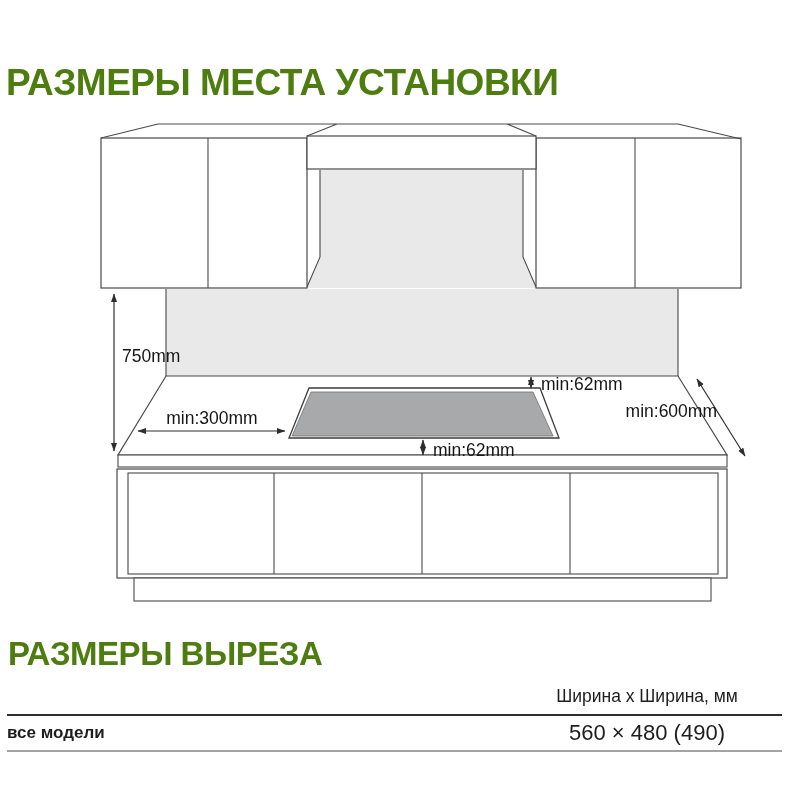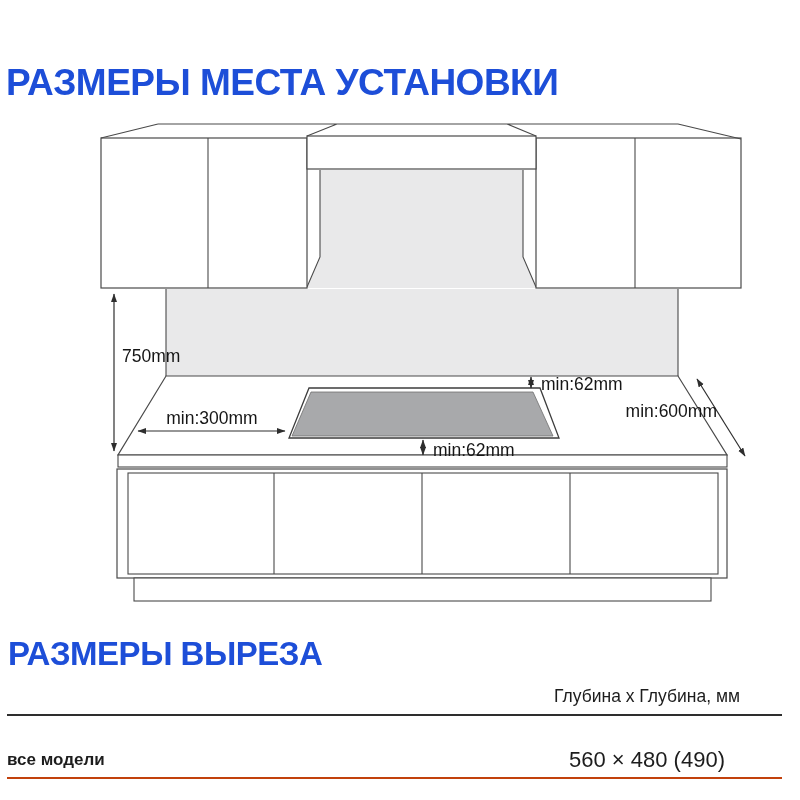--- a/index.html
+++ b/index.html
@@ -8,39 +8,39 @@
     width:800px;height:800px;
     background:#ffffff;
     font-family:"Liberation Sans", sans-serif;
     color:#262626;
     overflow:hidden;
   }
   .title{
     position:absolute;
     margin:0;
     font-weight:700;
-    color:#1d4ed8;
+    color:#4d7c0f;
     letter-spacing:-0.5px;
     line-height:1;
     white-space:nowrap;
   }
   #title-installation{left:6px;top:64px;font-size:37px;}
   #title-cutout{left:8px;top:637px;font-size:33px;}
   #diagram{position:absolute;left:0;top:0;}
   .spec-table{
     position:absolute;left:7px;top:686px;width:775px;
     font-size:17.5px;color:#1d1d1d;
   }
   .spec-row{
     display:flex;align-items:flex-end;
   }
   .spec-row .cell-left{flex:1 1 auto;}
   .spec-row .cell-right{width:270px;text-align:center;}
   .spec-header{padding-bottom:7px;border-bottom:2px solid #2e2e2e;}
-  .spec-data{height:34px;align-items:center;border-bottom:2px solid #c2410c;margin-top:27px;}
+  .spec-data{height:34px;align-items:center;border-bottom:2px solid #a3a3a3;}
   .spec-data .cell-left{font-weight:700;font-size:17px;}
   .spec-data .cell-right{font-size:22px;}
 </style>
 </head>
 <body>
 
 <div class="page">
 
   <h1 class="title" id="title-installation">РАЗМЕРЫ МЕСТА УСТАНОВКИ</h1>
 
@@ -93,21 +93,21 @@
       <text x="433" y="456">min:62mm</text>
       <text x="717" y="417" text-anchor="end">min:600mm</text>
     </g>
   </svg>
 
   <h2 class="title" id="title-cutout">РАЗМЕРЫ ВЫРЕЗА</h2>
 
   <div class="spec-table">
     <div class="spec-row spec-header">
       <div class="cell-left"></div>
-      <div class="cell-right">Глубина x Глубина, мм</div>
+      <div class="cell-right">Ширина x Ширина, мм</div>
     </div>
     <div class="spec-row spec-data">
       <div class="cell-left">все модели</div>
       <div class="cell-right">560 × 480 (490)</div>
     </div>
   </div>
 
 </div>
 
 </body></html>

